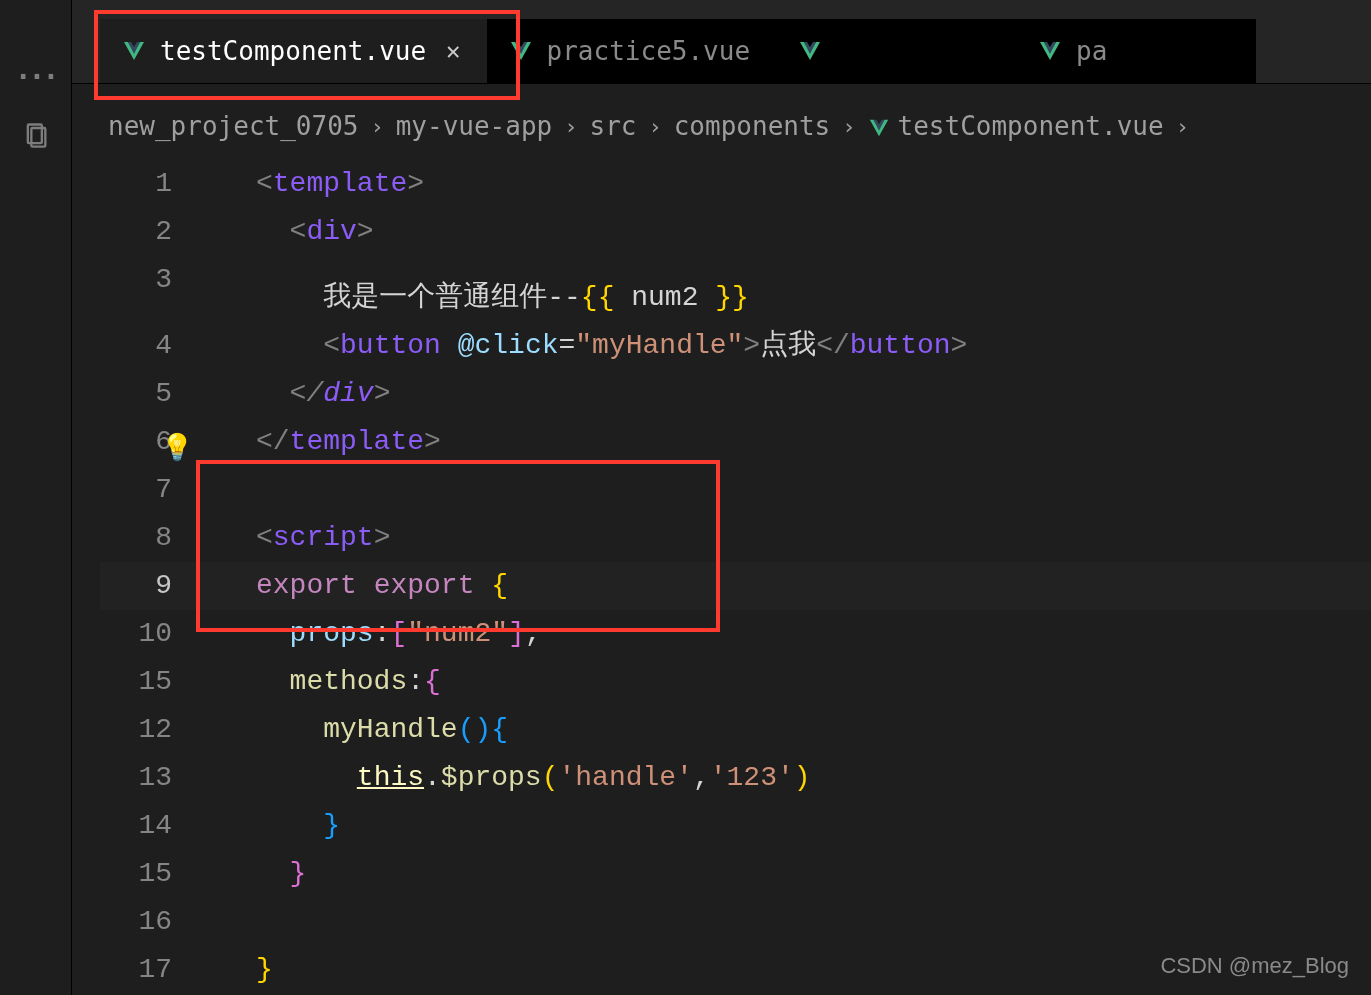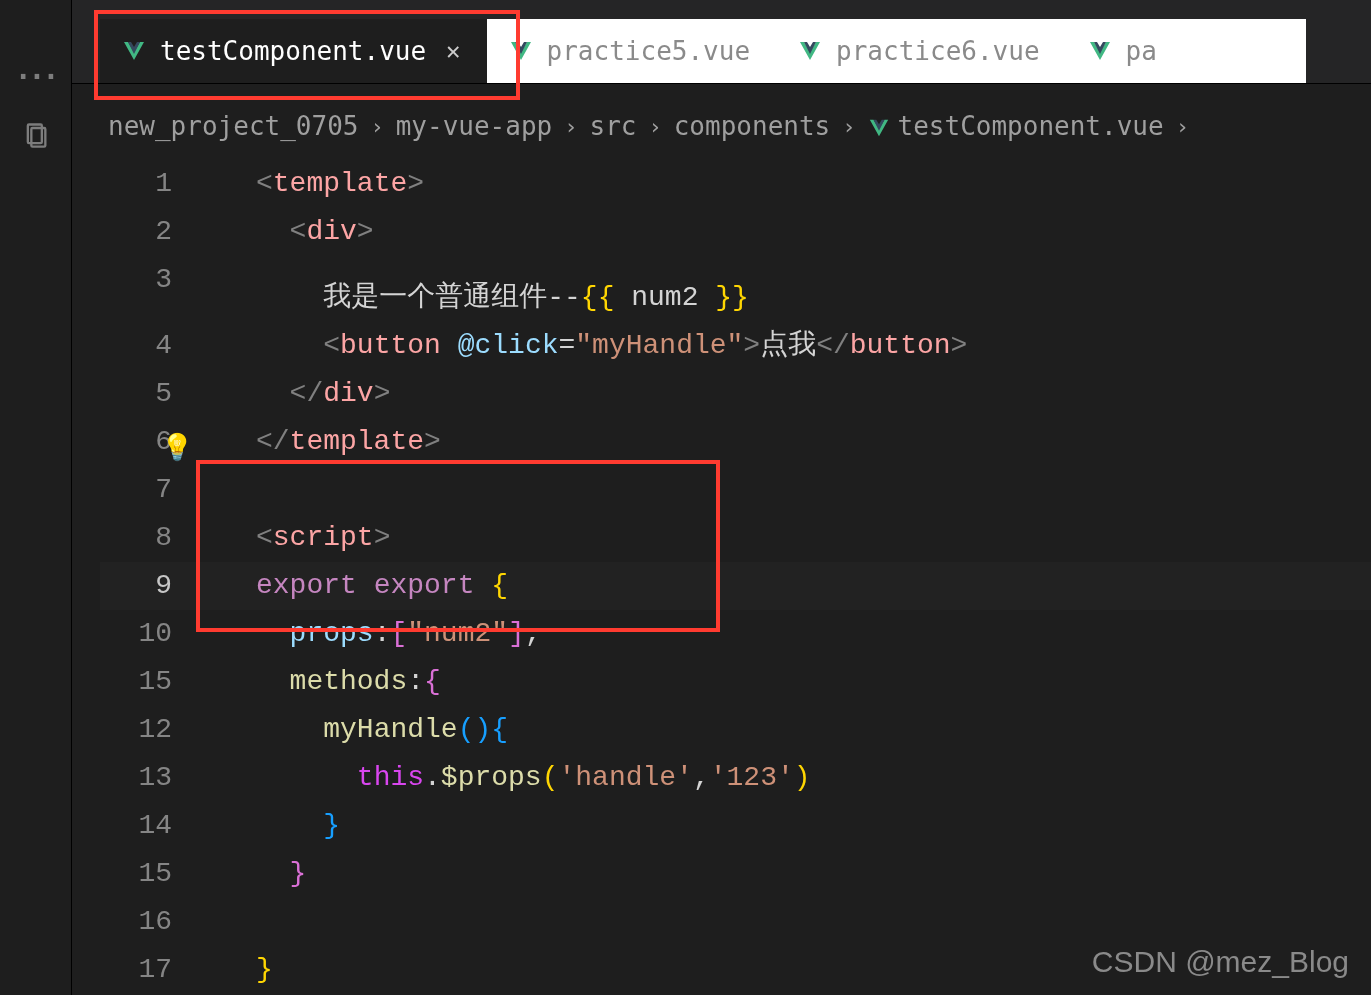--- a/index.html
+++ b/index.html
@@ -33,21 +33,21 @@
     padding-left:28px;
     overflow:hidden;
   }
   .tab{
     height:64px;
     min-width:240px;
     padding:0 26px 0 22px;
     display:flex; align-items:center; gap:14px;
     color:#8a8a8a;
     font-size:26px;
-    background:#ffffff;
+    background:#000000;
     cursor:pointer;
     white-space:nowrap;
     position:relative;
   }
   .tab.active{ background:#1e1e1e; color:#ffffff; }
   .tab .vue-icon svg{ width:24px; height:24px; display:block; }
   .tab .close{ color:#cccccc; font-size:24px; margin-left:6px; }
 
   
   .annot-tab-box{
@@ -83,49 +83,49 @@
     width:108px; text-align:right; padding-right:36px;
     color:#858585;
   }
   .gutter.current{ color:#c6c6c6; }
   .code{
     white-space:pre;
   }
   .line.current-bg{ background:rgba(40,40,40,0.45); }
 
   
-  .c-tag    { color:#fca5a5;margin-top:12px; }   
+  .c-tag    { color:#8b5cf6;margin-top:12px; }   
   .c-bracket{ color:#808080; }   
   .c-text   { color:#d4d4d4; }
   .c-attr   { color:#9cdcfe; }
   .c-string { color:#ce9178; }
   .c-punct  { color:#d4d4d4; }
   .c-brace  { color:#ffd602; }   
   .c-key    { color:#c586c0; }   
   .c-func   { color:#dcdcaa; }
-  .c-this   { color:#d946ef; }
+  .c-this   { color:#fef9c3;text-decoration:underline; }
   .c-bracePk{ color:#da70d6; }   
   .c-braceBl{ color:#179fff; }   
 
   
   .lightbulb{
     position:absolute; left:161px; top:432px;
     color:#ffcc00; font-size:26px;
   }
 
   
   .annot-box{
     position:absolute; left:200px; top:464px; width:516px; height:164px;
     outline:4px solid #ff3b30;
   }
 
   
   .watermark{
     position:absolute; right:22px; bottom:16px;
-    color:#8a8a8a; font-size:30px;
+    color:#8a8a8a; font-size:22px;
     font-family:"Segoe UI", "Microsoft YaHei", sans-serif;
     pointer-events:none;
     margin-left:37px;
   }
 
   svg{ display:inline-block; vertical-align:middle; }
 </style>
 </head>
 <body>
 
@@ -159,21 +159,20 @@
       </span>
       <span>practice5.vue</span>
     </div>
     <div class="tab">
       <span class="vue-icon">
         <svg viewBox="0 0 24 24">
           <path fill="#41b883" d="M2 3h4l6 10L18 3h4L12 21 2 3z"></path>
           <path fill="#34495e" d="M6 3h3l3 5 3-5h3L12 15 6 3z"></path>
         </svg>
       </span>
-      <span>practice6.vue</span>
     </div>
     <div class="tab">
       <span class="vue-icon">
         <svg viewBox="0 0 24 24">
           <path fill="#41b883" d="M2 3h4l6 10L18 3h4L12 21 2 3z"></path>
           <path fill="#34495e" d="M6 3h3l3 5 3-5h3L12 15 6 3z"></path>
         </svg>
       </span>
       <span>pa</span>
     </div>
@@ -210,21 +209,21 @@
     <div class="line">
       <div class="gutter">3</div>
       <div class="code" style="padding-left: 48px; margin-top: 18px;"><span class="c-text">    我是一个普通组件--</span><span class="c-brace">{{ </span><span class="c-text">num2</span><span class="c-brace"> }}</span></div>
     </div>
     <div class="line">
       <div class="gutter">4</div>
       <div class="code" style="padding-left: 48px;"><span class="c-text">    </span><span class="c-bracket">&lt;</span><span class="c-tag">button</span><span class="c-text"> </span><span class="c-attr">@click</span><span class="c-punct">=</span><span class="c-string">"myHandle"</span><span class="c-bracket">&gt;</span><span class="c-text">点我</span><span class="c-bracket">&lt;/</span><span class="c-tag">button</span><span class="c-bracket">&gt;</span></div>
     </div>
     <div class="line">
       <div class="gutter">5</div>
-      <div class="code" style="padding-left: 48px;"><span class="c-text">  </span><span class="c-bracket">&lt;/</span><span class="c-tag">div</span><span class="c-bracket">&gt;</span></div>
+      <div class="code" style="padding-left: 48px; font-style: italic;"><span class="c-text">  </span><span class="c-bracket">&lt;/</span><span class="c-tag">div</span><span class="c-bracket">&gt;</span></div>
     </div>
     <div class="line">
       <div class="gutter">6</div>
       <div class="code" style="padding-left: 48px;"><span class="c-bracket">&lt;/</span><span class="c-tag">template</span><span class="c-bracket">&gt;</span></div>
     </div>
     <div class="line">
       <div class="gutter">7</div>
       <div class="code" style="padding-left: 48px;"><span class="c-text"></span></div>
     </div>
     <div class="line">

